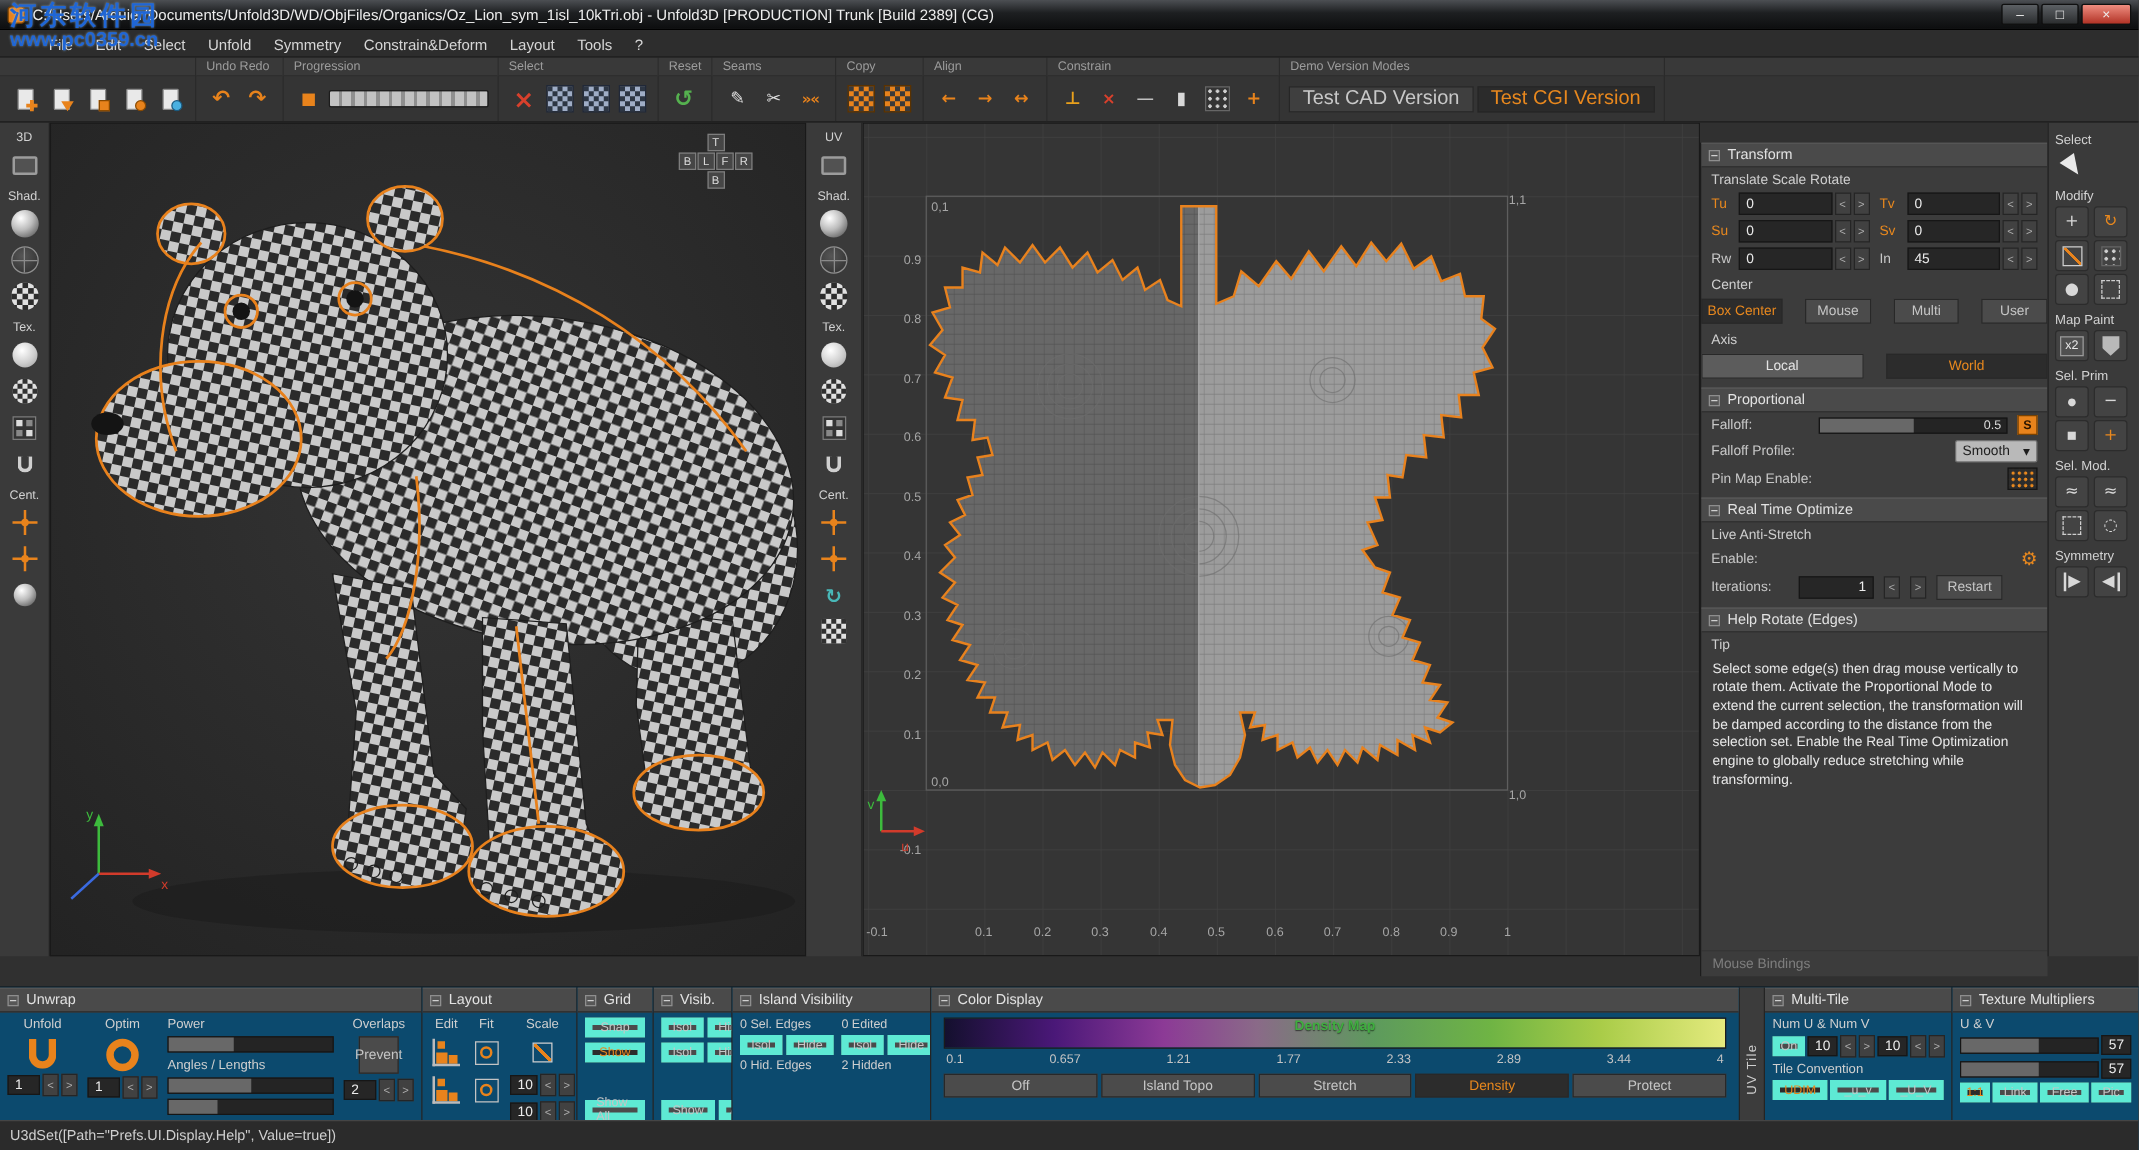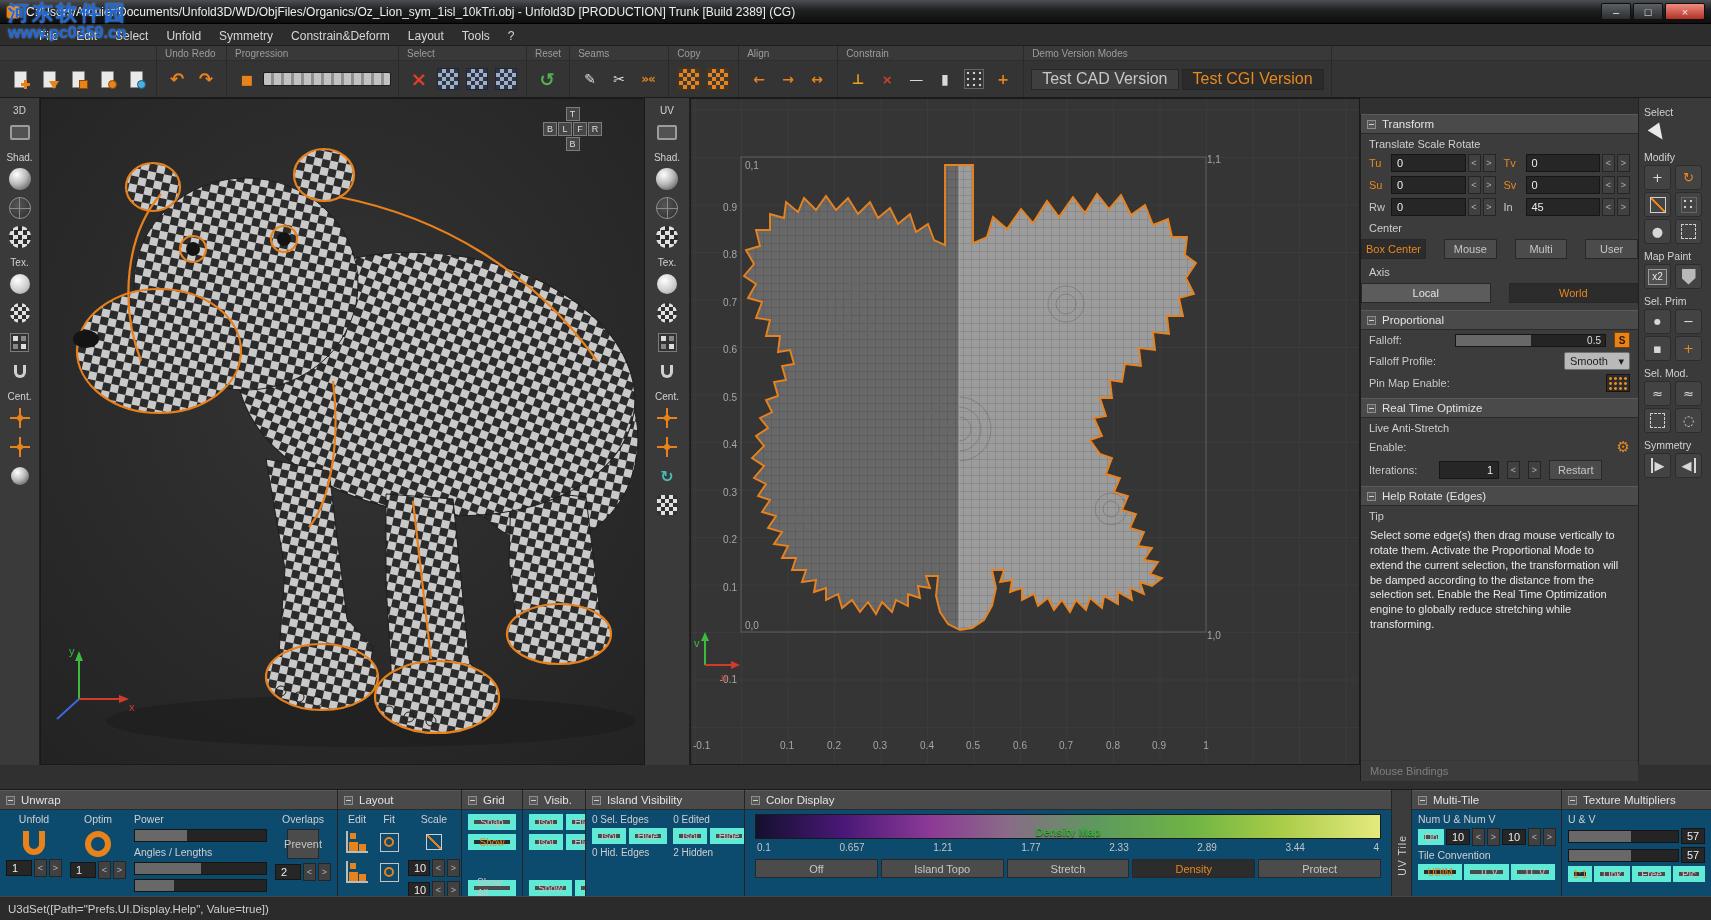--- a/index.html
+++ b/index.html
@@ -132,21 +132,21 @@
 .packicon{width:22px;height:22px;border-left:2px solid #bbb;border-bottom:2px solid #bbb;background-image:linear-gradient(#e8831c,#e8831c),linear-gradient(#e8831c,#e8831c),linear-gradient(#e8831c,#e8831c);background-size:9px 9px,7px 7px,6px 6px;background-position:1px 11px,11px 13px,2px 2px;background-repeat:no-repeat}
 .fiticon{width:19px;height:19px;border:1px solid #c4c4c4;display:flex;align-items:center;justify-content:center}
 .fiticon span{width:10px;height:10px;border:2px solid #e8831c;border-radius:50%}
 .gridp-body{display:flex;flex-direction:column;gap:4px;padding:4px 6px;align-items:stretch}
 .minibtn{height:16px;font-size:10px;background:#4b4b4b;border:6px solid #5eead4;color:#c6c6c6;display:flex;align-items:center;justify-content:center;padding:0 3px}
 .minibtn.on{background:#2c2c2c;color:#e8881e}
 .iv-grid{display:grid;grid-template-columns:1fr 1fr 1fr;gap:3px 6px;padding:4px 6px;font-size:10px}
 .iv-lbl{color:#cfcfcf;white-space:nowrap}
 .pairrow{display:flex;gap:3px}
 .cd-body{display:flex;flex-direction:column;padding:4px 10px;gap:2px;flex:1}
-.cd-grad{height:25px;border:1px solid #1b1b1b;background:linear-gradient(90deg,#14102e 0%,#4a1878 14%,#8c3a96 28%,#8a6a88 40%,#5d9a5d 55%,#6fb444 70%,#a9cc48 84%,#e4ea7e 100%);display:flex;align-items:flex-end;justify-content:center}
+.cd-grad{height:25px;border:1px solid #1b1b1b;background:linear-gradient(90deg,#14102e 0%,#4a1878 14%,#8c3a96 28%,#8a6a88 40%,#5d9a5d 55%,#6fb444 70%,#a9cc48 84%,#e4ea7e 100%);display:flex;align-items:flex-start;justify-content:center}
 .cd-maplabel{font-size:11px;color:#3fae3f;font-weight:bold;text-shadow:0 1px 1px rgba(0,0,0,.6)}
 .cd-ticks{display:flex;justify-content:space-between;font-size:10px;color:#c4c4c4;padding:1px 2px}
 .cd-btns{display:flex;gap:3px;margin-top:3px}
 .cd-btns .btn{flex:1;height:19px}
 .uvtile{width:20px;background:#3c3c3c;display:flex;align-items:center;justify-content:center;border-right:1px solid #242424}
 .vtext{writing-mode:vertical-rl;transform:rotate(180deg);font-size:10.5px;color:#cfcfcf;letter-spacing:1px}
 .mt-body{display:flex;flex-direction:column;gap:3px;padding:3px 6px}
 .mt-row{display:flex;gap:2px;align-items:center}
 .mt-lbl{font-size:10.5px;color:#cfcfcf;white-space:nowrap}
 .tm-body{display:flex;flex-direction:column;gap:3px;padding:3px 6px}

